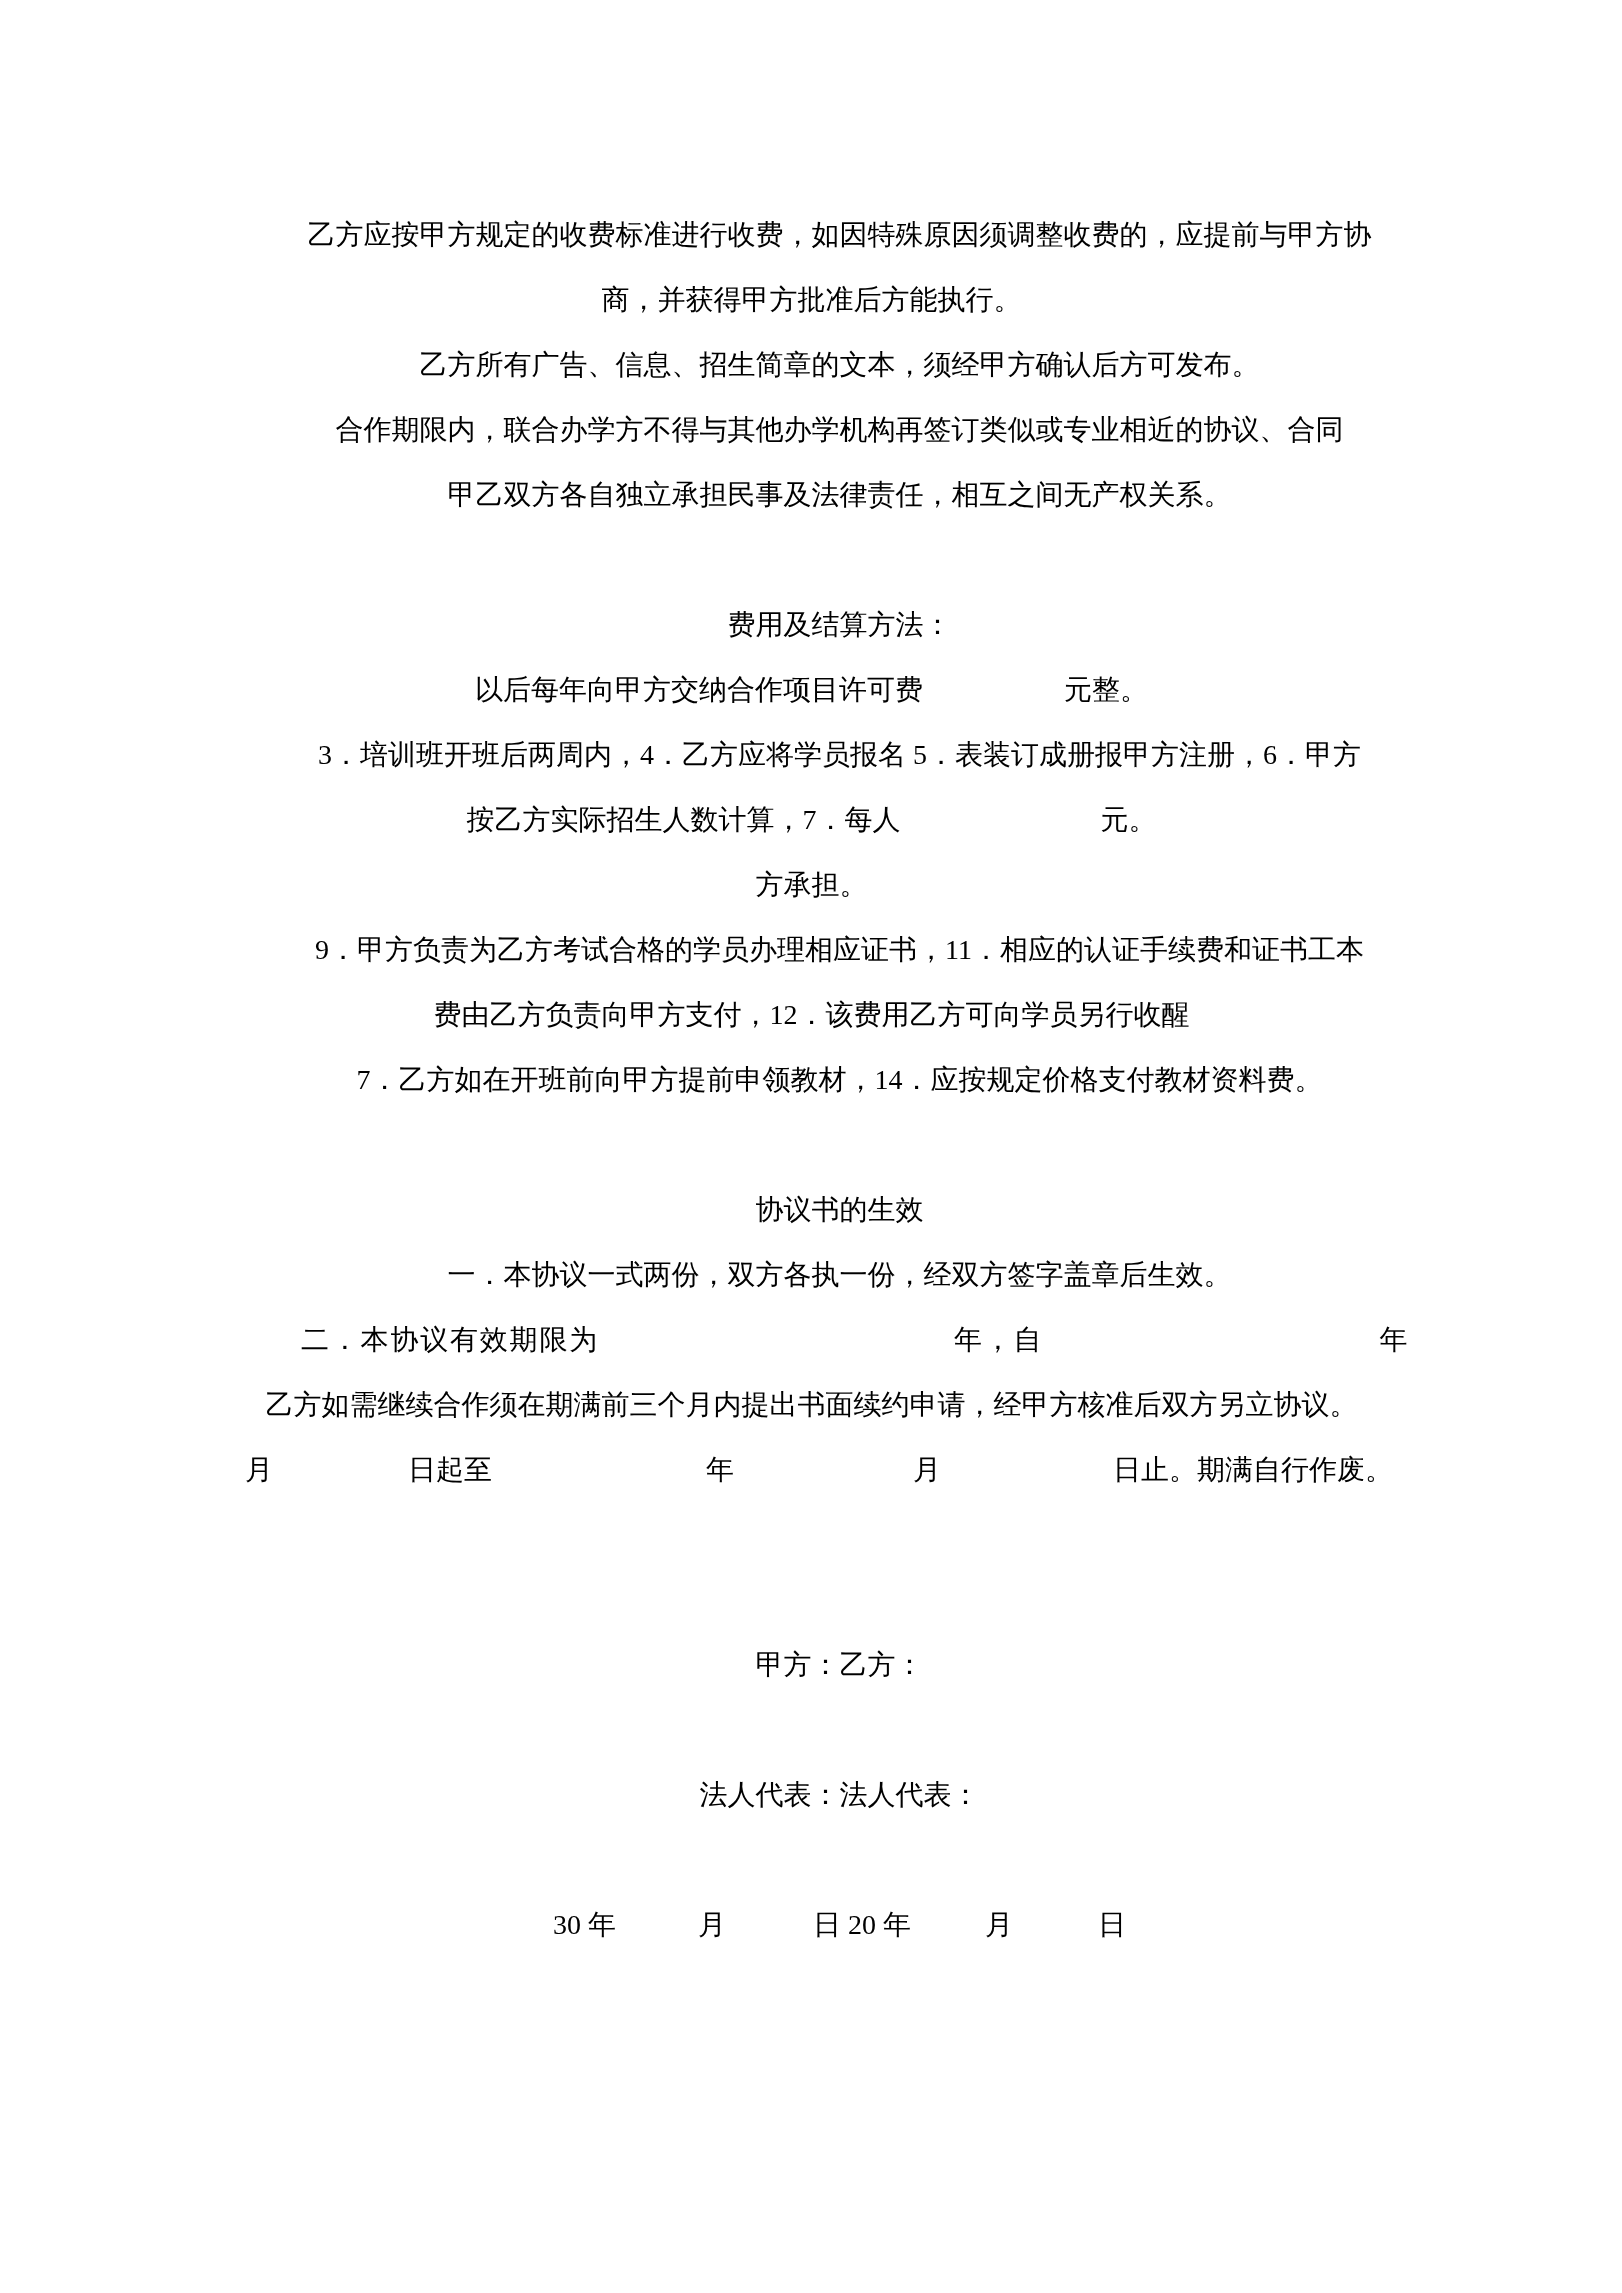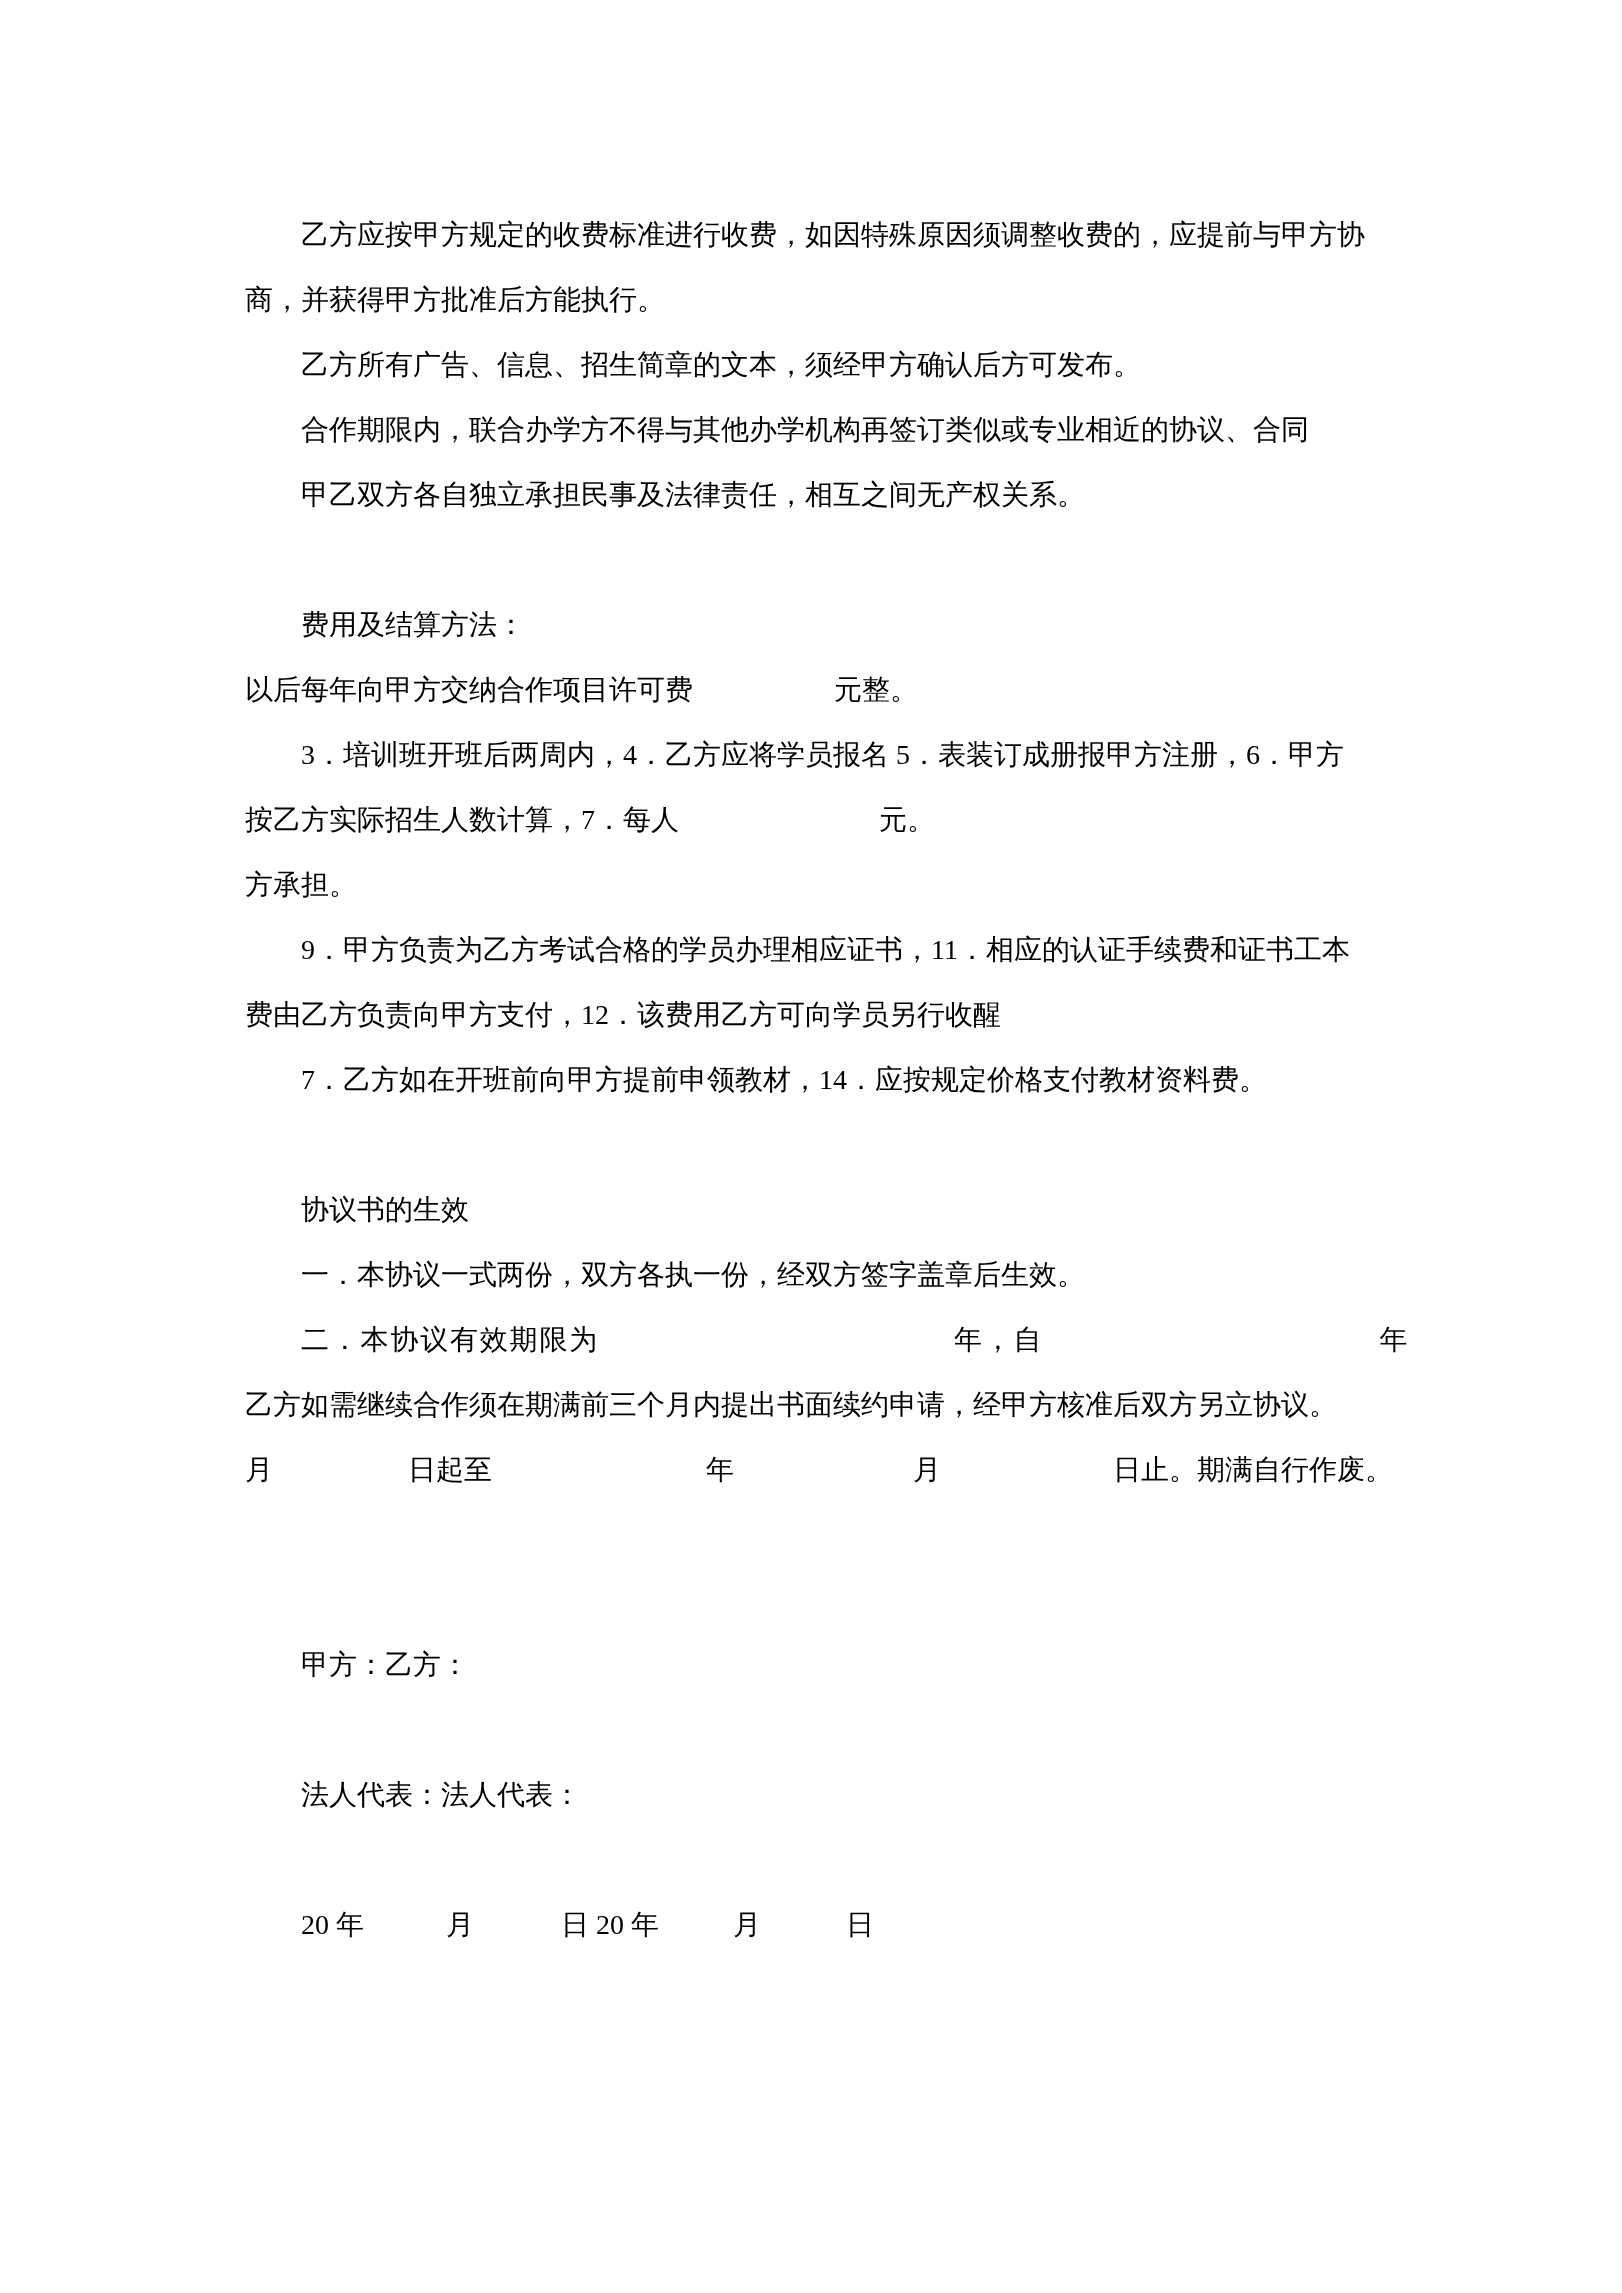--- a/index.html
+++ b/index.html
@@ -18,20 +18,21 @@
   }
   .doc {
     font-family: "Liberation Serif", "DejaVu Serif", serif;
     font-size: 28px;
     line-height: 65px;
     color: #000000;
   }
   .line {
     height: 65px;
     white-space: pre;
+    text-align: center;
   }
   .line.indent {
     padding-left: 56px;
   }
   .spacer {
     display: inline-block;
     height: 0.9px;
     vertical-align: baseline;
   }
   .blank {
@@ -62,16 +63,16 @@
       <div class="line indent"><span>一．本协议一式两份，双方各执一份，经双方签字盖章后生效。</span></div>
       <div class="line indent" style="letter-spacing: 1.8px;"><span>二．本协议有效期限为</span><span class="spacer" style="width: 355px;"></span><span>年，自</span><span class="spacer" style="width: 336px;"></span><span>年</span></div>
       <div class="line"><span>乙方如需继续合作须在期满前三个月内提出书面续约申请，经甲方核准后双方另立协议。</span></div>
       <div class="line"><span>月</span><span class="spacer" style="width: 135px;"></span><span>日起至</span><span class="spacer" style="width: 214px;"></span><span>年</span><span class="spacer" style="width: 179px;"></span><span>月</span><span class="spacer" style="width: 172px;"></span><span>日止。期满自行作废。</span></div>
       <div class="line blank"></div>
       <div class="line blank"></div>
       <div class="line indent"><span>甲方：乙方：</span></div>
       <div class="line blank"></div>
       <div class="line indent"><span>法人代表：法人代表：</span></div>
       <div class="line blank"></div>
-      <div class="line indent"><span>20 年</span><span class="spacer" style="width: 82px;"></span><span>月</span><span class="spacer" style="width: 87px;"></span><span>日 20 年</span><span class="spacer" style="width: 74px;"></span><span>月</span><span class="spacer" style="width: 85px;"></span><span>日</span></div>
+      <div class="line indent"><span>30 年</span><span class="spacer" style="width: 82px;"></span><span>月</span><span class="spacer" style="width: 87px;"></span><span>日 20 年</span><span class="spacer" style="width: 74px;"></span><span>月</span><span class="spacer" style="width: 85px;"></span><span>日</span></div>
     </div>
 </div>
 
 
 </body></html>

